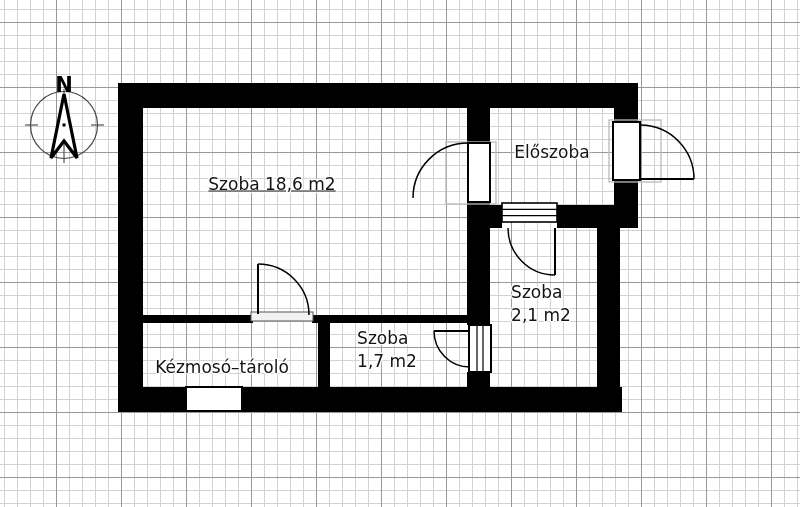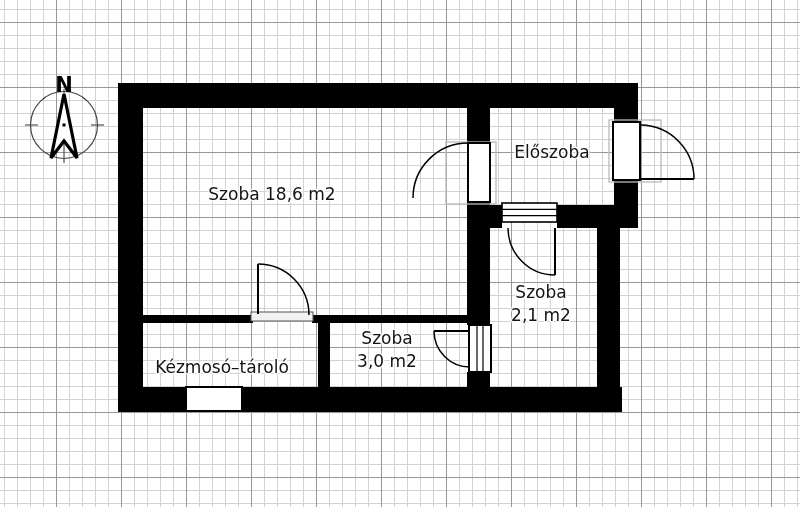--- a/index.html
+++ b/index.html
@@ -14,28 +14,28 @@
       linear-gradient(to right, #d2d2d2 1px, transparent 1px),
       linear-gradient(to bottom, #d2d2d2 1px, transparent 1px);
     background-size:65px 65px,65px 65px,13px 13px,13px 13px;
     background-position:56px 22px,56px 22px,4px 9px,4px 9px;
     font-family:"DejaVu Sans","Liberation Sans",sans-serif;
   }
   svg{position:absolute;left:0;top:0;}
   .room-label{
     position:absolute;
     transform:translate(-50%,-50%);
-    text-align:center;
+    text-align:left;
     color:#141414;
     font-size:17px;
     line-height:1.35;
     white-space:nowrap;
     text-shadow:-1px -1px 0 #fff,1px -1px 0 #fff,-1px 1px 0 #fff,1px 1px 0 #fff,0 0 4px #fff,0 0 4px #fff;
   }
-  .lbl-main{left:272px;top:194px;}
+  .lbl-main{left:272px;top:184px;text-decoration:underline;}
   .lbl-eloszoba{left:552px;top:152px;}
   .lbl-szoba51{left:541px;top:304px;}
   .lbl-kezmoso{left:222px;top:351px;margin-top:16px;}
   .lbl-szoba30{left:387px;top:350px;}
 </style>
 </head>
 <body>
 
 <div class="canvas">
 
@@ -118,16 +118,16 @@
     <div>Szoba</div>
     <div>2,1 m2</div>
   </div>
 
   <div class="room-label lbl-kezmoso">
     <div>Kézmosó–tároló</div>
   </div>
 
   <div class="room-label lbl-szoba30">
     <div>Szoba</div>
-    <div>3,0 m2</div>
+    <div>1,7 m2</div>
   </div>
 
 </div>
 
 </body></html>

